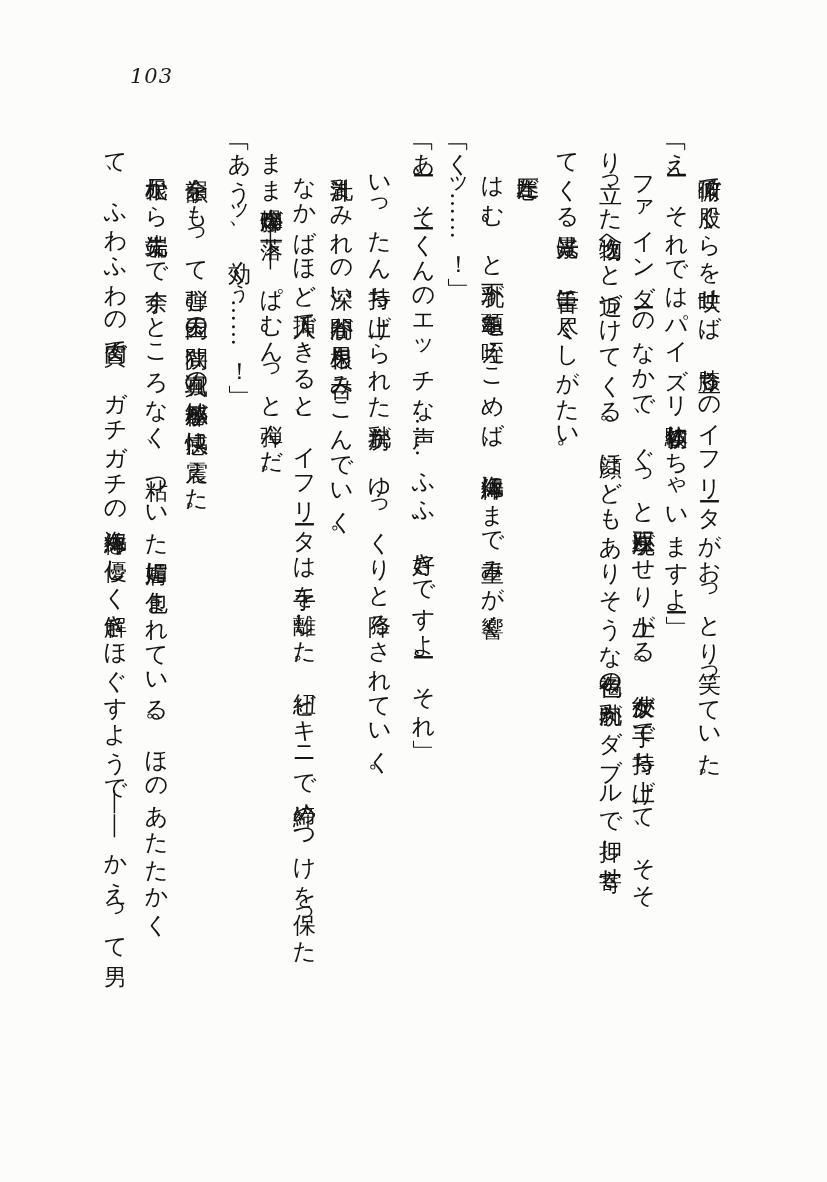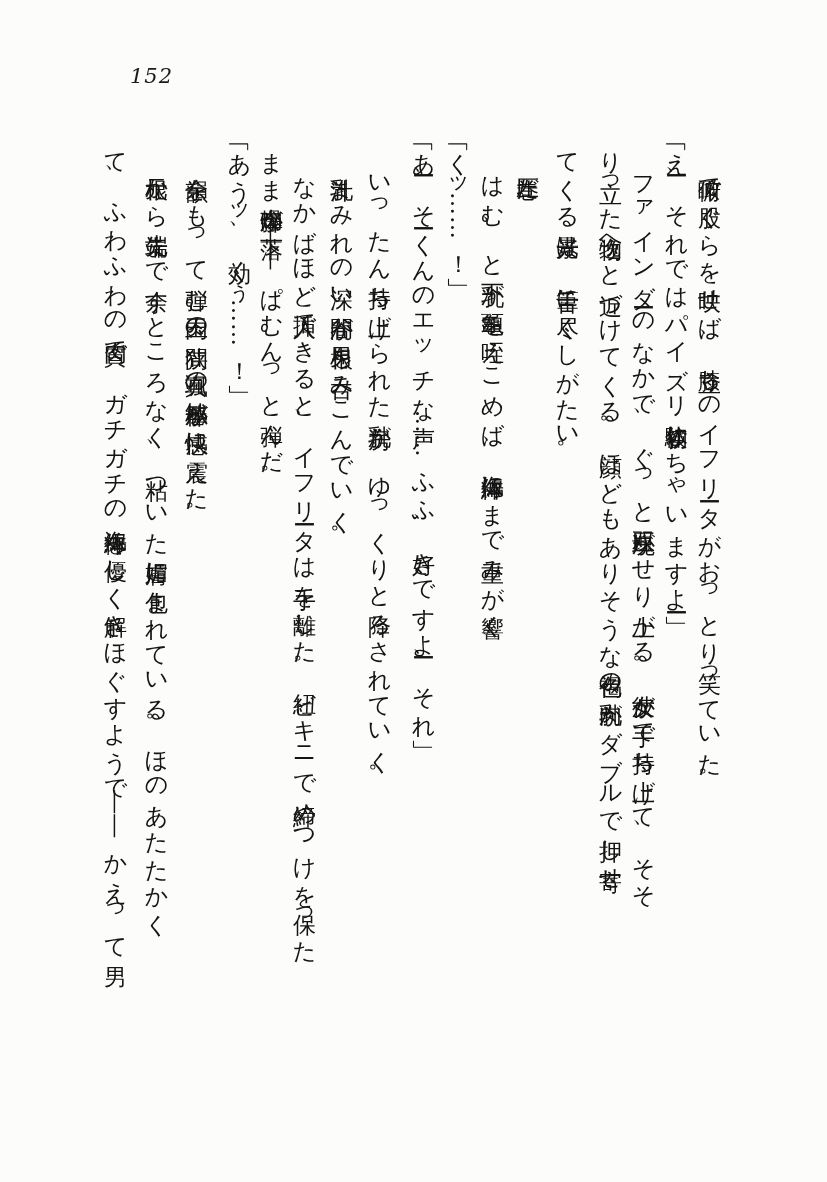--- a/index.html
+++ b/index.html
@@ -45,21 +45,21 @@
     color: #141414;
   }
   .text-column.indent {
     padding-top: 24px;
   }
 </style>
 </head>
 <body>
 
 <div class="page">
-  <div class="page-number">152</div>
+  <div class="page-number">103</div>
   <div class="text-block" id="text-block">
       <div class="text-column indent" style="left: 698px;">俯瞰で股ぐらを映せば、膝立ちのイフリータがおっとり笑っていた。</div>
       <div class="text-column" style="left: 665px;">「えー、それではパイズリ初体験しちゃいますよー」</div>
       <div class="text-column indent" style="left: 632px;">ファインダーのなかで、ぐっと双巨塊がせり上がる。彼女が手で持ち上げて、そそ</div>
       <div class="text-column" style="left: 599px;">り立った逸物へと近づけてくる。顔ほどもありそうな褐色の乳肉がダブルで押し寄せ</div>
       <div class="text-column" style="left: 556px;">てくる光景は、筆舌に尽くしがたい。</div>
       <div class="text-column indent" style="left: 516px;">圧巻だ。</div>
       <div class="text-column indent" style="left: 481px;">はむ、と下乳が亀頭を咥えこめば、海綿体にまで重みが響く。</div>
       <div class="text-column" style="left: 447px;">「くッ……！」</div>
       <div class="text-column" style="left: 412px;">「あー、そーくんのエッチな声……ふふ、好きですよー、それ」</div>

